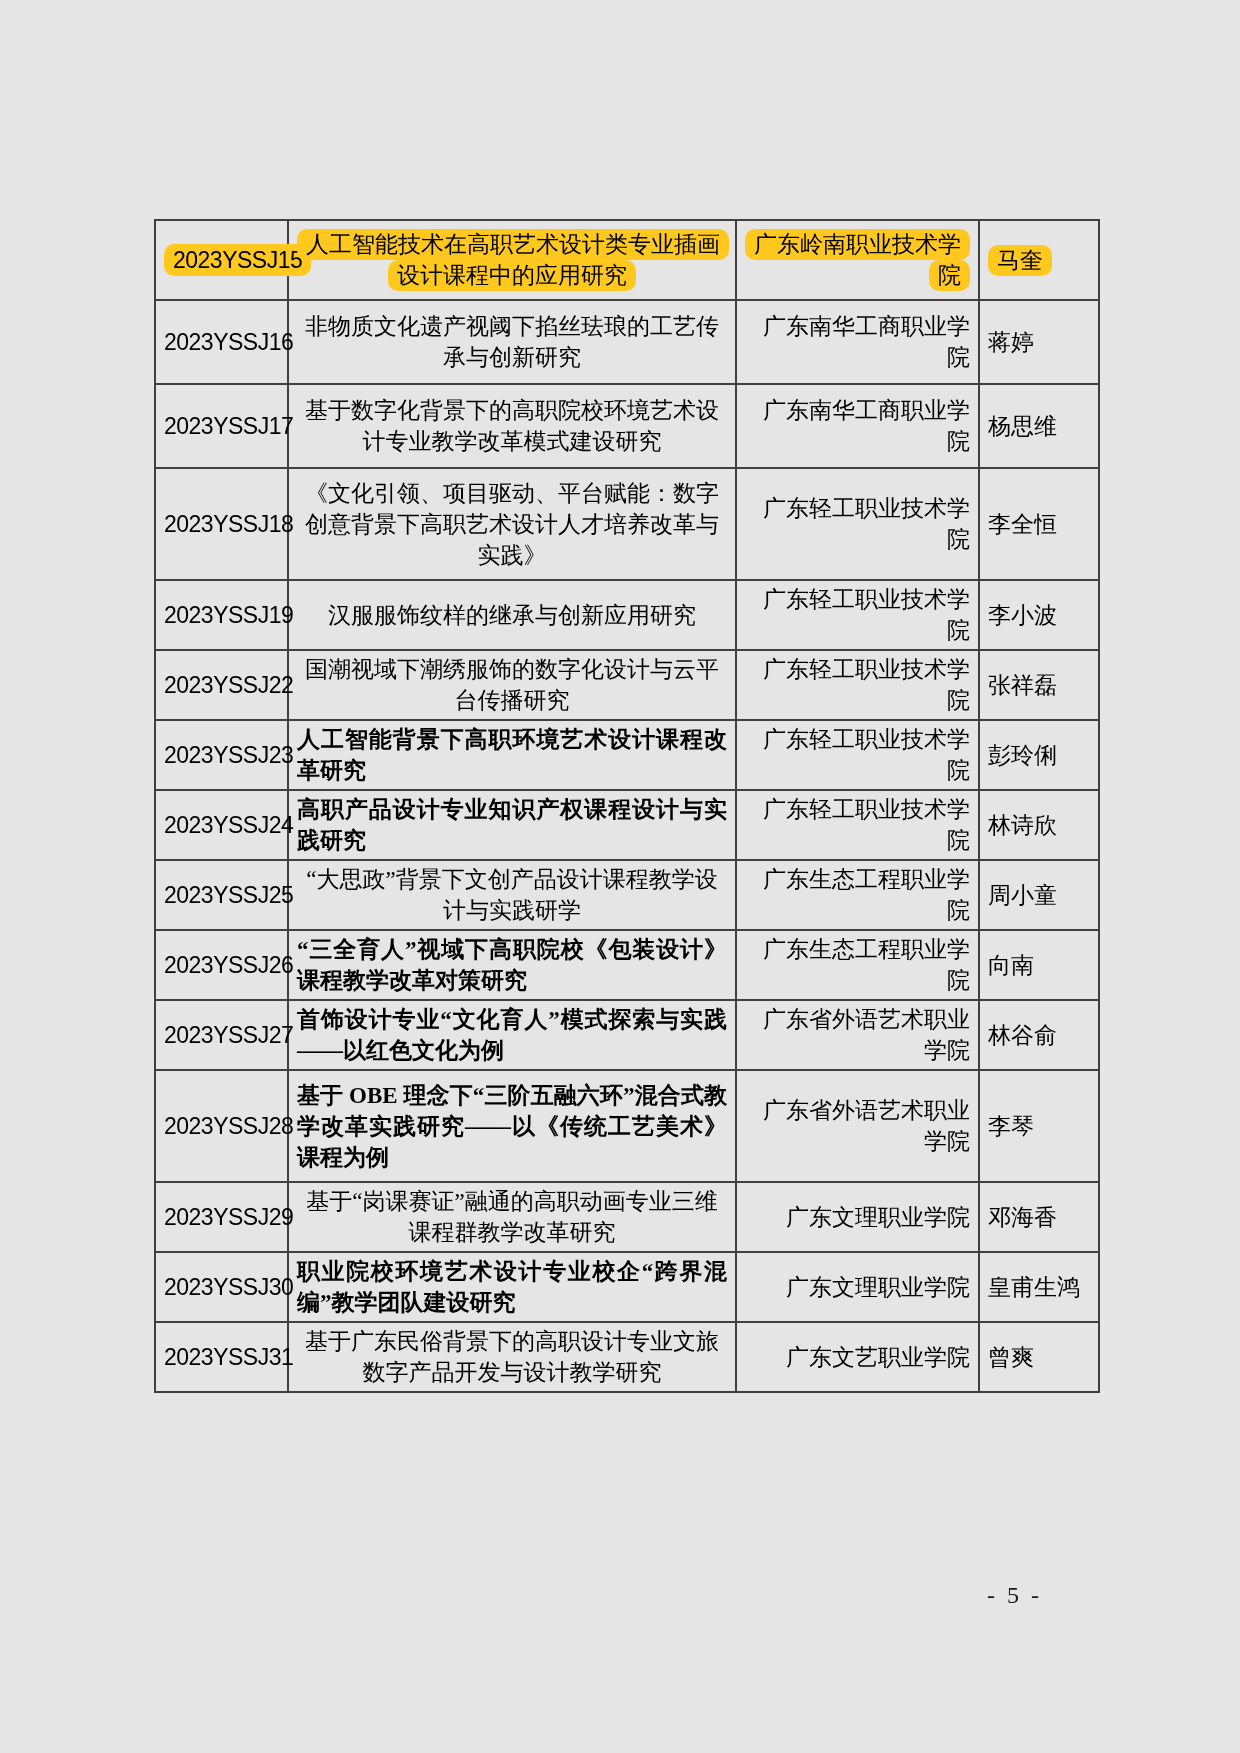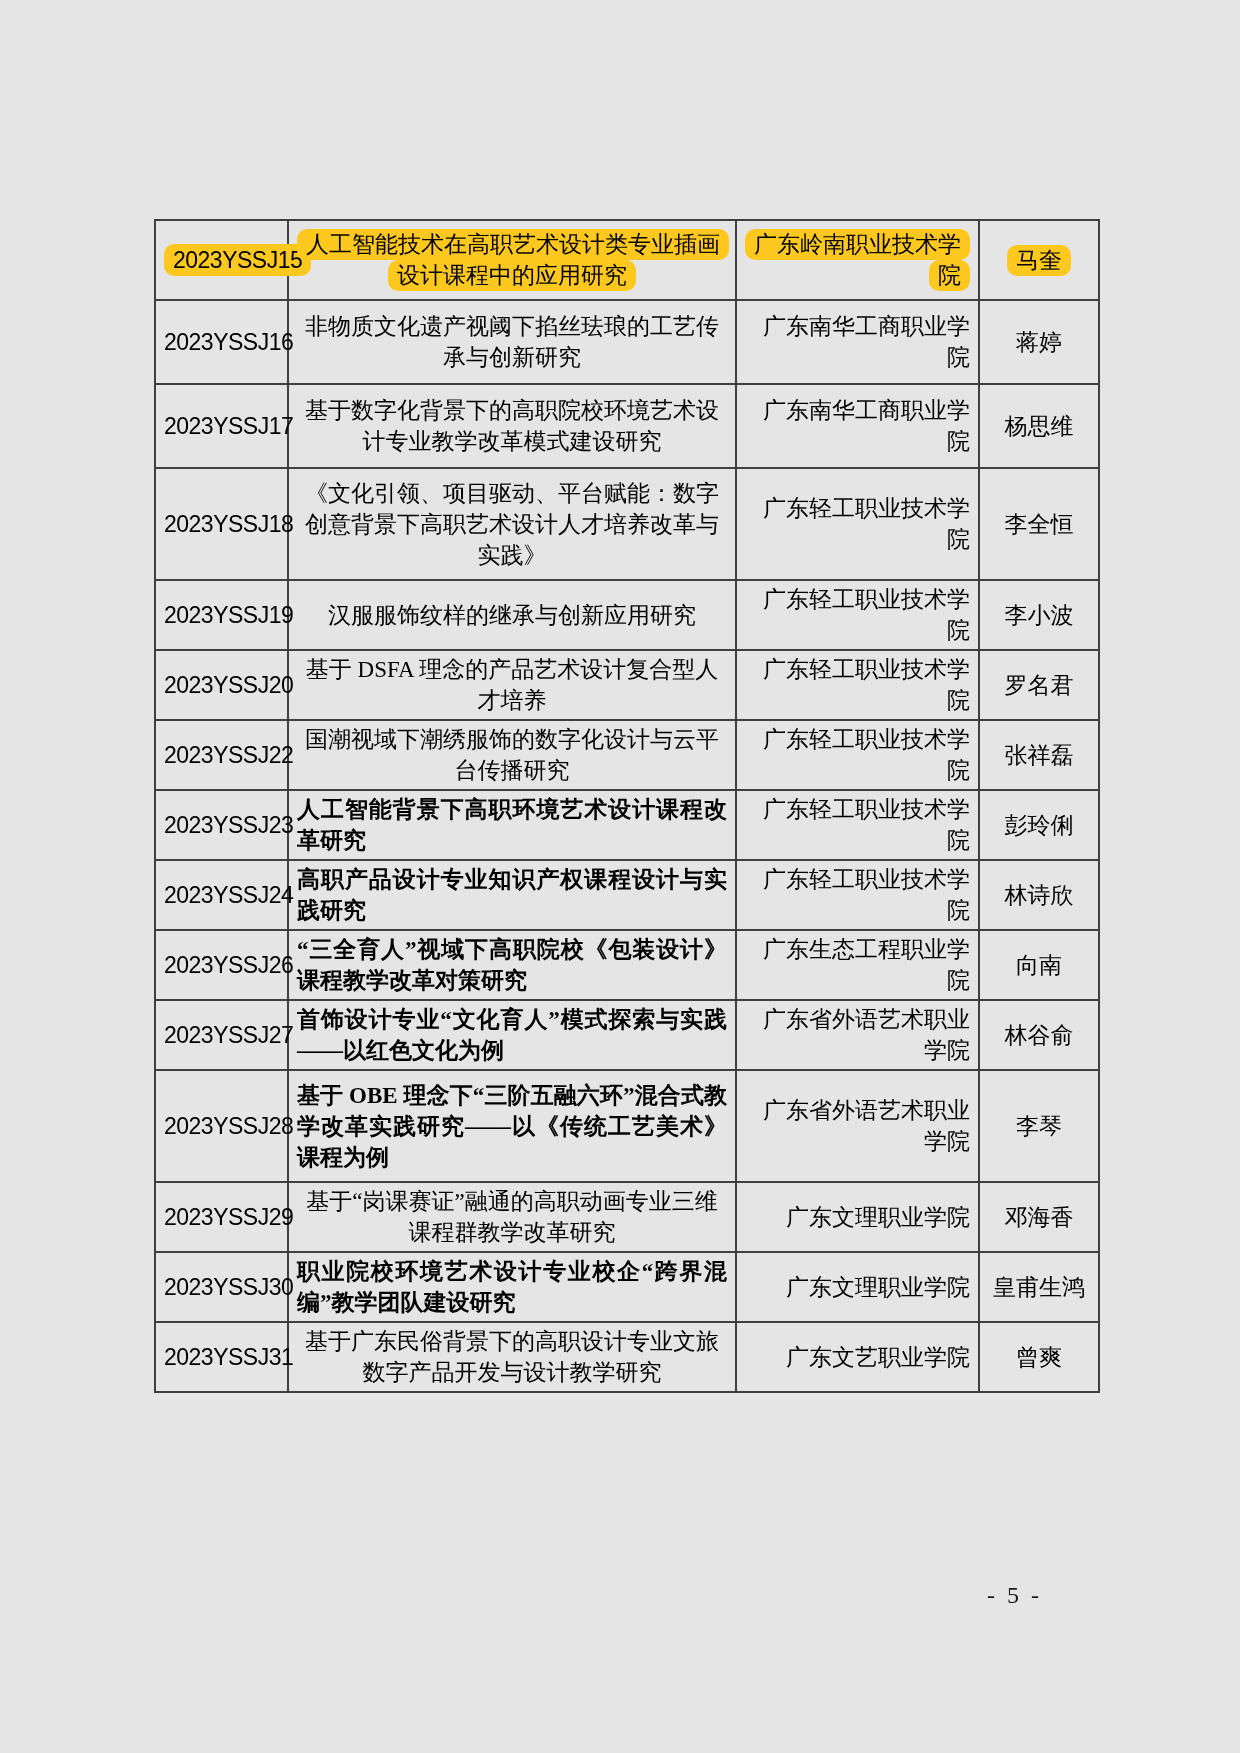--- a/index.html
+++ b/index.html
@@ -25,21 +25,21 @@
   }
   td.id-cell {
     font-family:"Liberation Sans", sans-serif;
     font-size:21px;
     letter-spacing:-0.5px;
     text-align:center;
   }
   td.title-cell  { text-align:center; }
   td.title-cell.ta-left { text-align:justify;font-weight:bold; }
   td.inst-cell   { text-align:right; }
-  td.name-cell   { text-align:center; }
+  td.name-cell   { text-align:left; }
 
   tr.h80  { height:80px; }
   tr.h84  { height:84px;margin-left:43px; }
   tr.h112 { height:112px; }
   tr.h68  { height:68px; }
 
   .hl {
     background:#FFC81E;
     border-radius:10px;
     padding:3px 9px;
@@ -91,42 +91,42 @@
         <td class="inst-cell"><span>广东轻工职业技术学院</span></td>
         <td class="name-cell"><span>李全恒</span></td>
       </tr>
       <tr class="h68">
         <td class="id-cell"><span>2023YSSJ19</span></td>
         <td class="title-cell"><span>汉服服饰纹样的继承与创新应用研究</span></td>
         <td class="inst-cell"><span>广东轻工职业技术学院</span></td>
         <td class="name-cell"><span>李小波</span></td>
       </tr>
       <tr class="h68">
-        <td class="id-cell"><span>2023YSSJ20</span></td>
-        <td class="title-cell"><span>基于 DSFA 理念的产品艺术设计复合型人才培养</span></td>
-        <td class="inst-cell"><span>广东轻工职业技术学院</span></td>
-        <td class="name-cell"><span>罗名君</span></td>
-      </tr>
-      <tr class="h68">
         <td class="id-cell"><span>2023YSSJ22</span></td>
         <td class="title-cell"><span>国潮视域下潮绣服饰的数字化设计与云平台传播研究</span></td>
         <td class="inst-cell"><span>广东轻工职业技术学院</span></td>
         <td class="name-cell"><span>张祥磊</span></td>
       </tr>
       <tr class="h68">
         <td class="id-cell"><span>2023YSSJ23</span></td>
         <td class="title-cell ta-left"><span>人工智能背景下高职环境艺术设计课程改革研究</span></td>
         <td class="inst-cell"><span>广东轻工职业技术学院</span></td>
         <td class="name-cell"><span>彭玲俐</span></td>
       </tr>
       <tr class="h68">
         <td class="id-cell"><span>2023YSSJ24</span></td>
         <td class="title-cell ta-left"><span>高职产品设计专业知识产权课程设计与实践研究</span></td>
         <td class="inst-cell"><span>广东轻工职业技术学院</span></td>
         <td class="name-cell"><span>林诗欣</span></td>
+      </tr>
+      <tr class="h68">
+        <td class="id-cell"><span>2023YSSJ25</span></td>
+        <td class="title-cell"><span>“大思政”背景下文创产品设计课程教学设计与实践研学</span></td>
+        <td class="inst-cell"><span>广东生态工程职业学院</span></td>
+        <td class="name-cell"><span>周小童</span></td>
       </tr>
       <tr class="h68">
         <td class="id-cell"><span>2023YSSJ26</span></td>
         <td class="title-cell ta-left"><span>“三全育人”视域下高职院校《包装设计》课程教学改革对策研究</span></td>
         <td class="inst-cell"><span>广东生态工程职业学院</span></td>
         <td class="name-cell"><span>向南</span></td>
       </tr>
       <tr class="h68">
         <td class="id-cell"><span>2023YSSJ27</span></td>
         <td class="title-cell ta-left"><span>首饰设计专业“文化育人”模式探索与实践——以红色文化为例</span></td>

